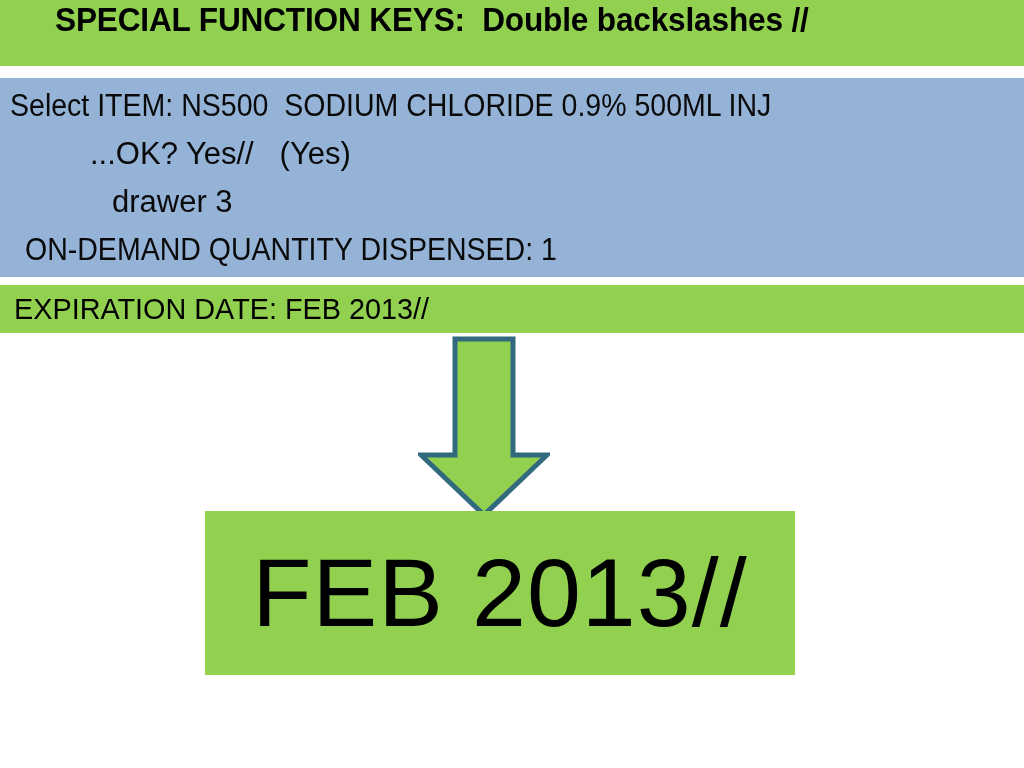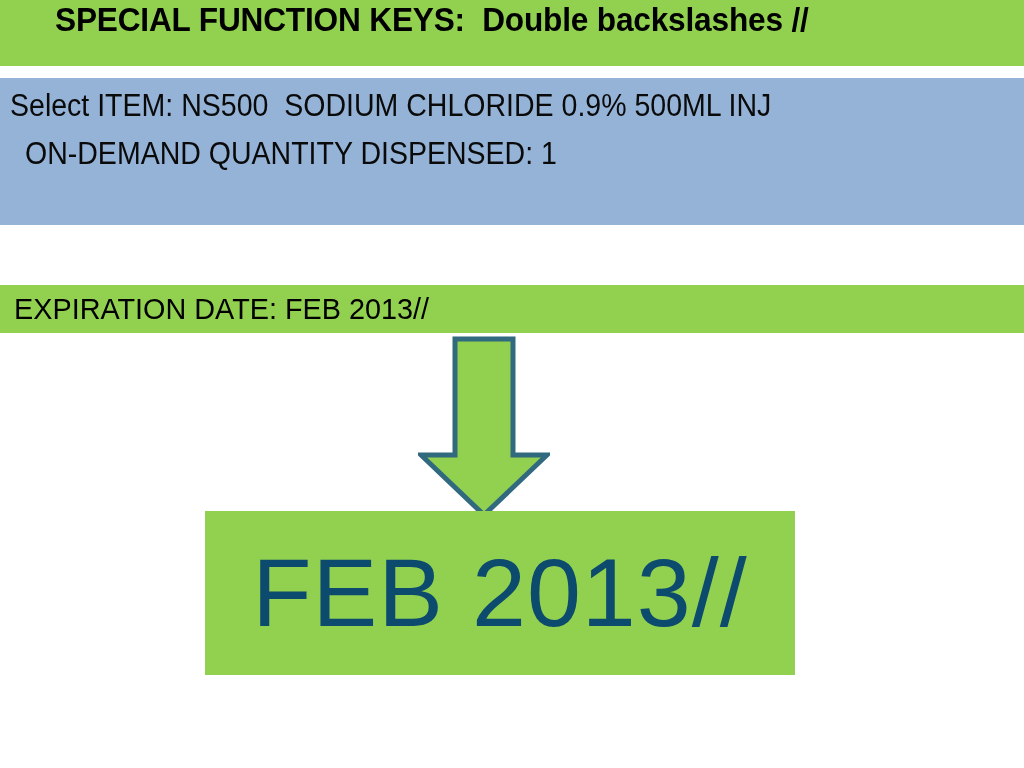--- a/index.html
+++ b/index.html
@@ -36,21 +36,21 @@
     transform: scaleX(0.93);
     transform-origin: left center;
   }
 
   
   #terminal-panel {
     position: absolute;
     left: 0;
     top: 78px;
     width: 1024px;
-    height: 147px;
+    height: 199px;
     background: #95B3D7;
     padding-top: 4px;
     box-sizing: border-box;
   }
   .term-line {
     font-size: 31px;
     line-height: 48px;
     white-space: pre;
     color: #0a0a0a;
   }
@@ -101,33 +101,35 @@
     height: 164px;
     background: #92D14F;
     display: flex;
     align-items: center;
     justify-content: center;
   }
   #callout-text {
     font-size: 97px;
     letter-spacing: 1px;
     white-space: pre;
-    color: #0c4a6e;
+    color: #000000;
     text-align: center;
   }
 </style>
 </head>
 <body>
 
 <div id="title-banner">
   <div id="title-text">SPECIAL FUNCTION KEYS:  Double backslashes //</div>
 </div>
 
 <div id="terminal-panel">
   <div class="term-line narrow" id="term-line-1">Select ITEM: NS500  SODIUM CHLORIDE 0.9% 500ML INJ</div>
+  <div class="term-line" id="term-line-2">...OK? Yes//   (Yes)</div>
+  <div class="term-line" id="term-line-3">drawer 3</div>
   <div class="term-line narrow" id="term-line-4">ON-DEMAND QUANTITY DISPENSED: 1</div>
 </div>
 
 <div id="expiration-bar">
   <div id="expiration-text">EXPIRATION DATE: FEB 2013//</div>
 </div>
 
 <svg id="down-arrow" viewBox="0 0 132 182">
   <polygon points="37,3 95,3 95,119 129,119 66,179 3,119 37,119" fill="#92D14F" stroke="#31697F" stroke-width="5" stroke-linejoin="miter"></polygon>
 </svg>

